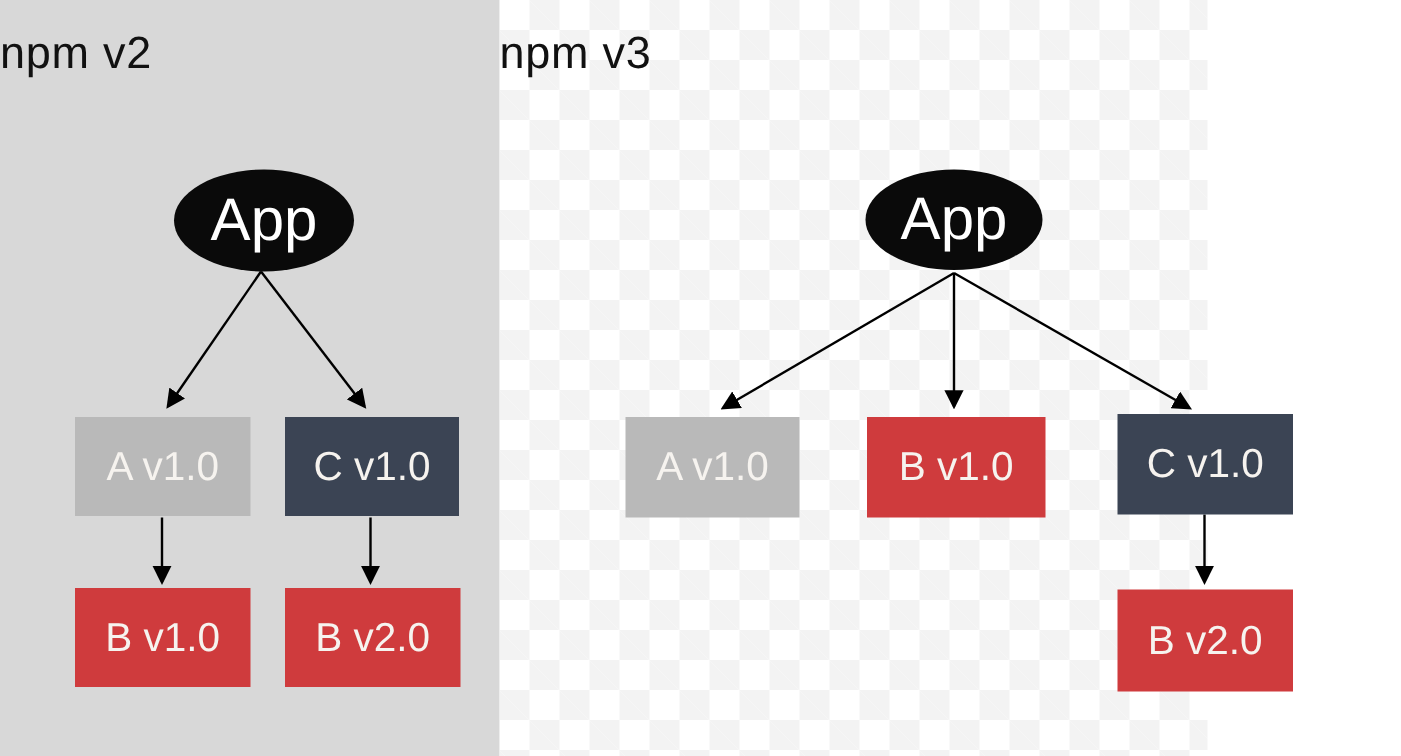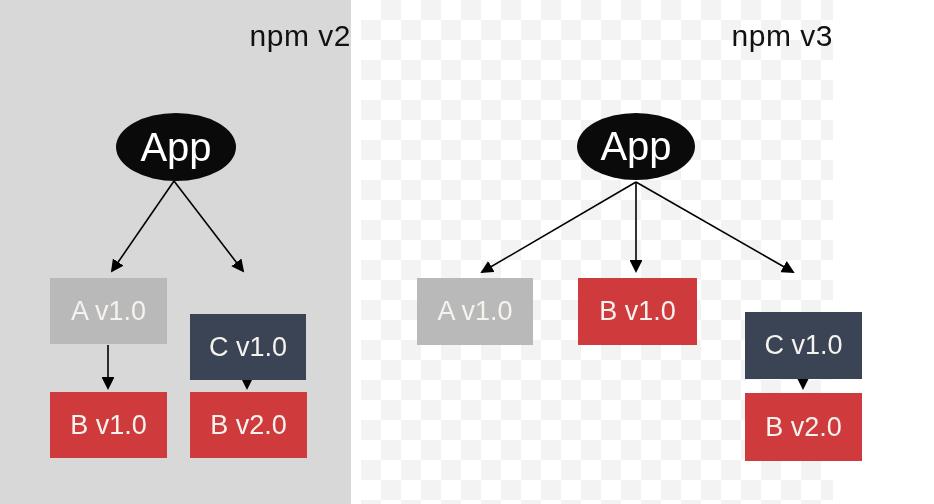--- a/index.html
+++ b/index.html
@@ -22,49 +22,49 @@
     overflow:hidden;
     background:#ffffff;
   }
   .stage{position:relative;width:934px;height:504px;}
   .panel{position:absolute;top:0;height:504px;}
   .panel-left{
     left:0;width:351px;
     background:var(--panel-left-bg);
   }
   .panel-right{
-    left:361px;width:472px;
+    left:333px;width:472px;
     background-color:#ffffff;
     background-image:
       linear-gradient(45deg, var(--checker) 25%, transparent 25%, transparent 75%, var(--checker) 75%),
       linear-gradient(45deg, var(--checker) 25%, transparent 25%, transparent 75%, var(--checker) 75%);
     background-size:40px 40px;
     background-position:0 0, 20px 20px;
   }
   .panel-title{
     position:absolute;top:19px;left:0;width:100%;
-    text-align:right;
+    text-align:left;
     font-size:30px;
     color:var(--title-text);
     letter-spacing:0.5px;
   }
   .node{
     position:absolute;
     display:flex;align-items:center;justify-content:center;
     color:var(--node-text);
     font-size:27px;
   }
   .node.ellipse{
     background:var(--node-app);
     border-radius:50%;
     color:#ffffff;
     font-size:40px;
   }
   .node.gray{background:var(--node-gray);text-align:center;}
-  .node.navy{background:var(--node-navy);margin-top:36px;}
+  .node.navy{background:var(--node-navy);}
   .node.red{background:var(--node-red);text-align:center;}
   .edges{
     position:absolute;top:0;left:0;width:934px;height:504px;
     pointer-events:none;
   }
   .watermark{
     position:absolute;
     right:7px;bottom:6px;
     font-size:17px;
     color:var(--watermark-color);

